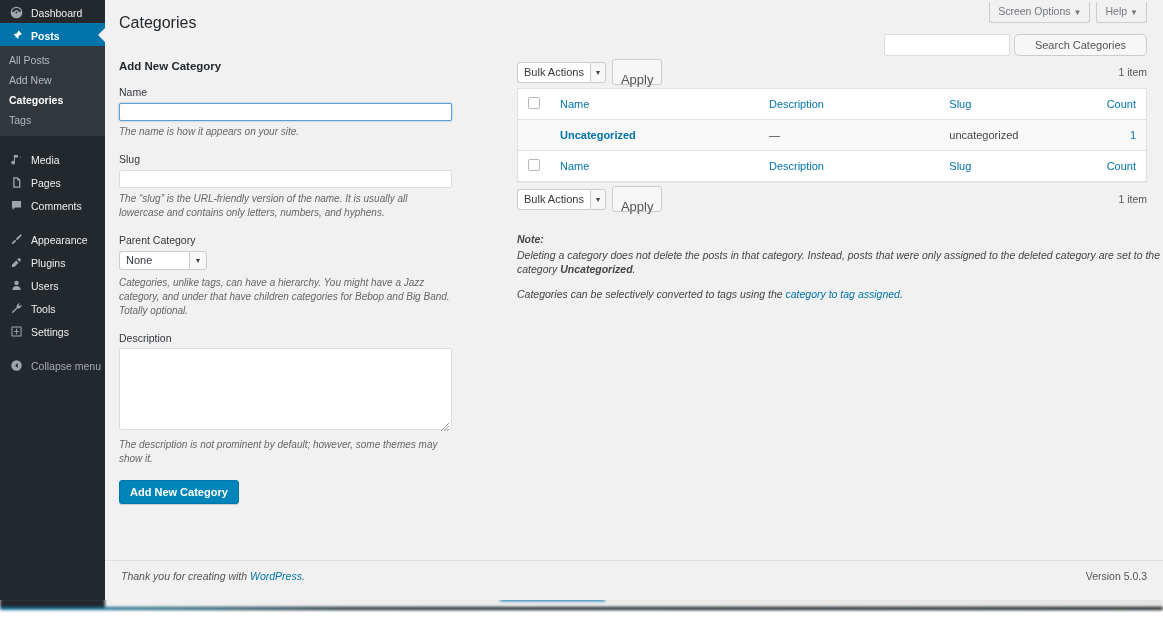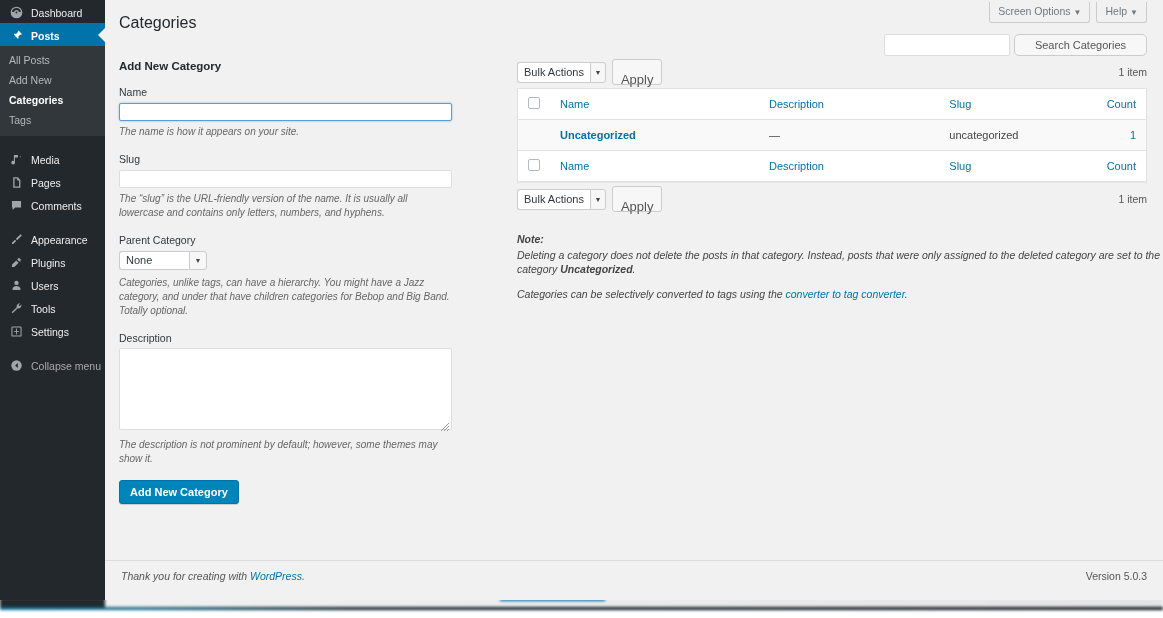--- a/index.html
+++ b/index.html
@@ -396,21 +396,21 @@
           <div class="bulk-box">Bulk Actions</div>
           <div class="bulk-arrow">▼</div>
         </div>
         <button class="apply-btn">Apply</button>
         <span class="items-count">1 item</span>
       </div>
 
       <div class="note">
         <div class="n-title">Note:</div>
         <p><span>Deleting a category does not delete the posts in that category. Instead, posts that were only assigned to the deleted category are set to the category </span><span class="em">Uncategorized</span><span>.</span></p>
-        <p><span>Categories can be selectively converted to tags using the </span><a>converter to tag converter</a><span>.</span></p>
+        <p><span>Categories can be selectively converted to tags using the </span><a>category to tag assigned</a><span>.</span></p>
       </div>
     </div>
   </div>
 
   <div class="footer">
     <div class="footer-left"><span>Thank you for creating with </span><a>WordPress</a><span>.</span></div>
     <div class="footer-right">Version 5.0.3</div>
   </div>
 
  </div>

